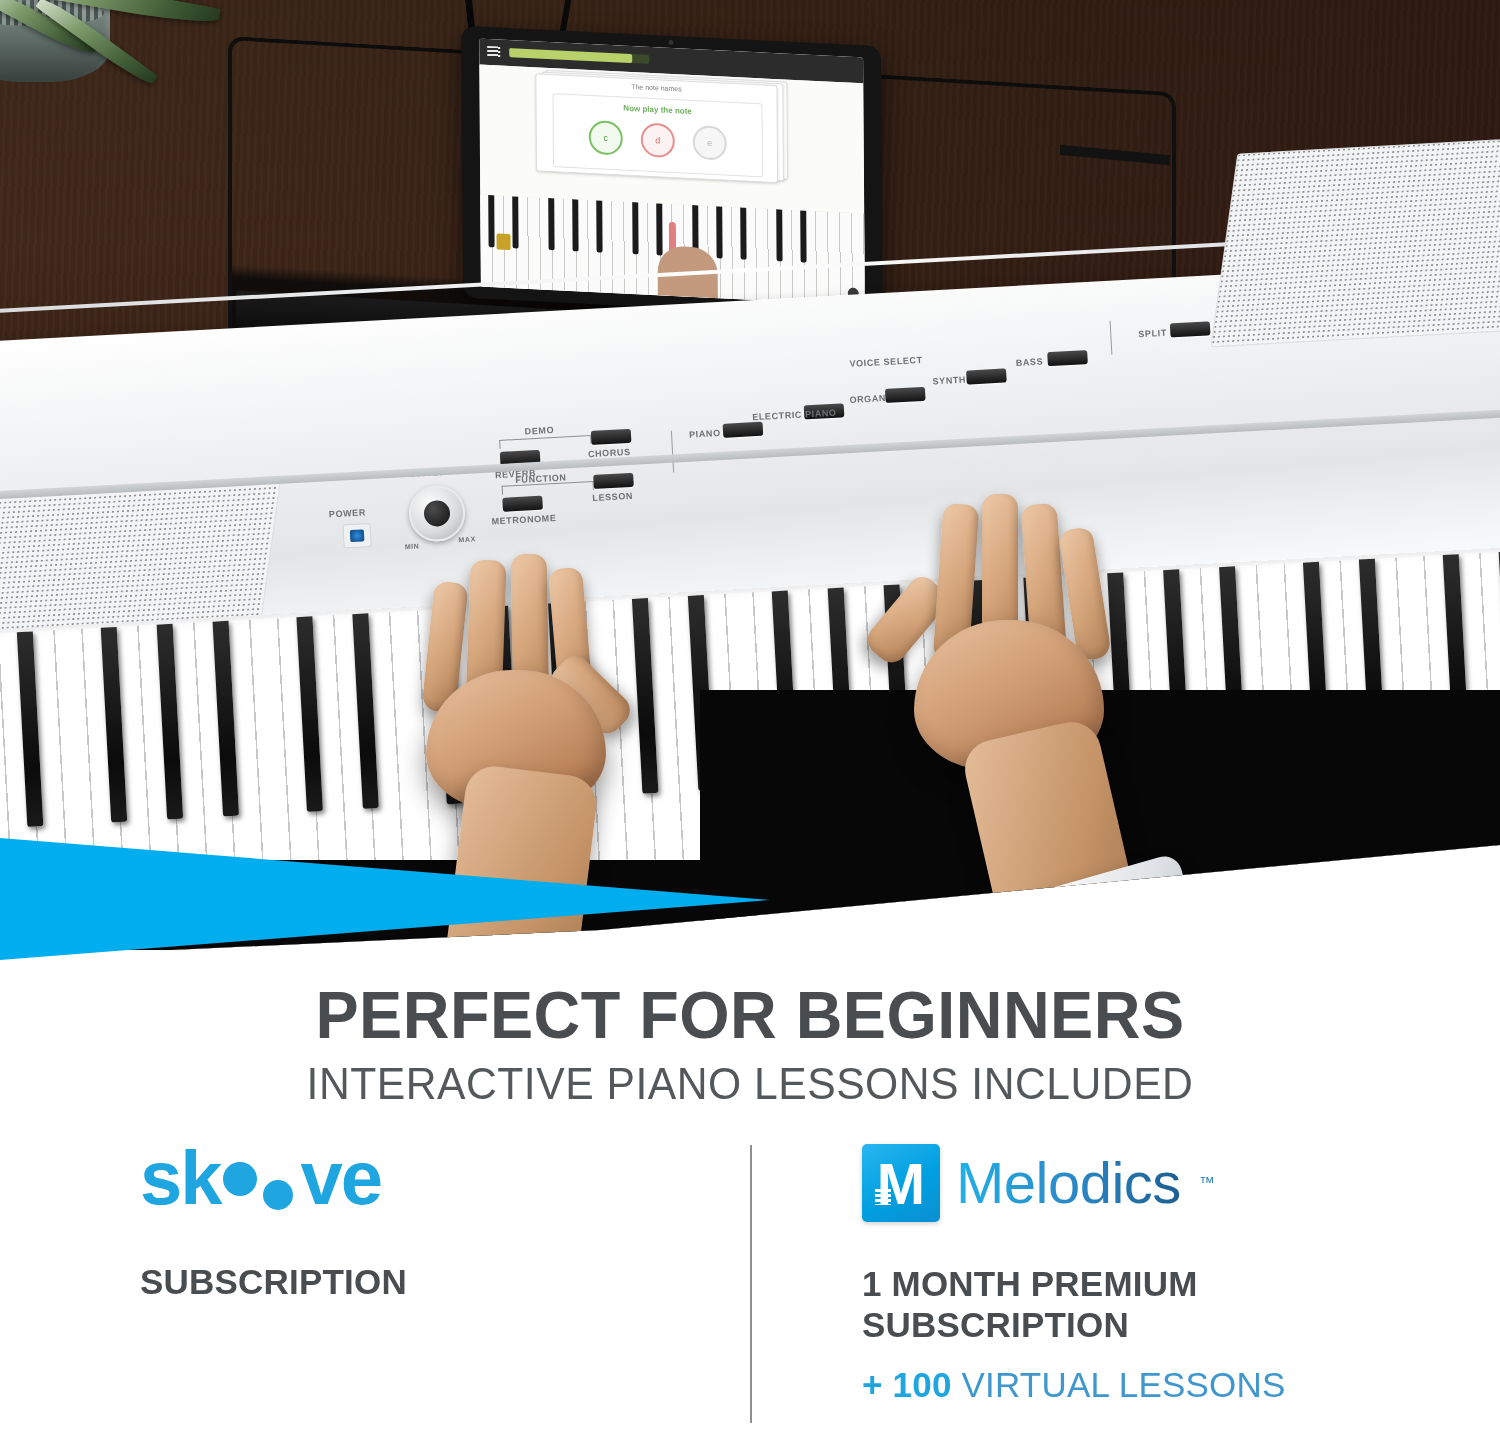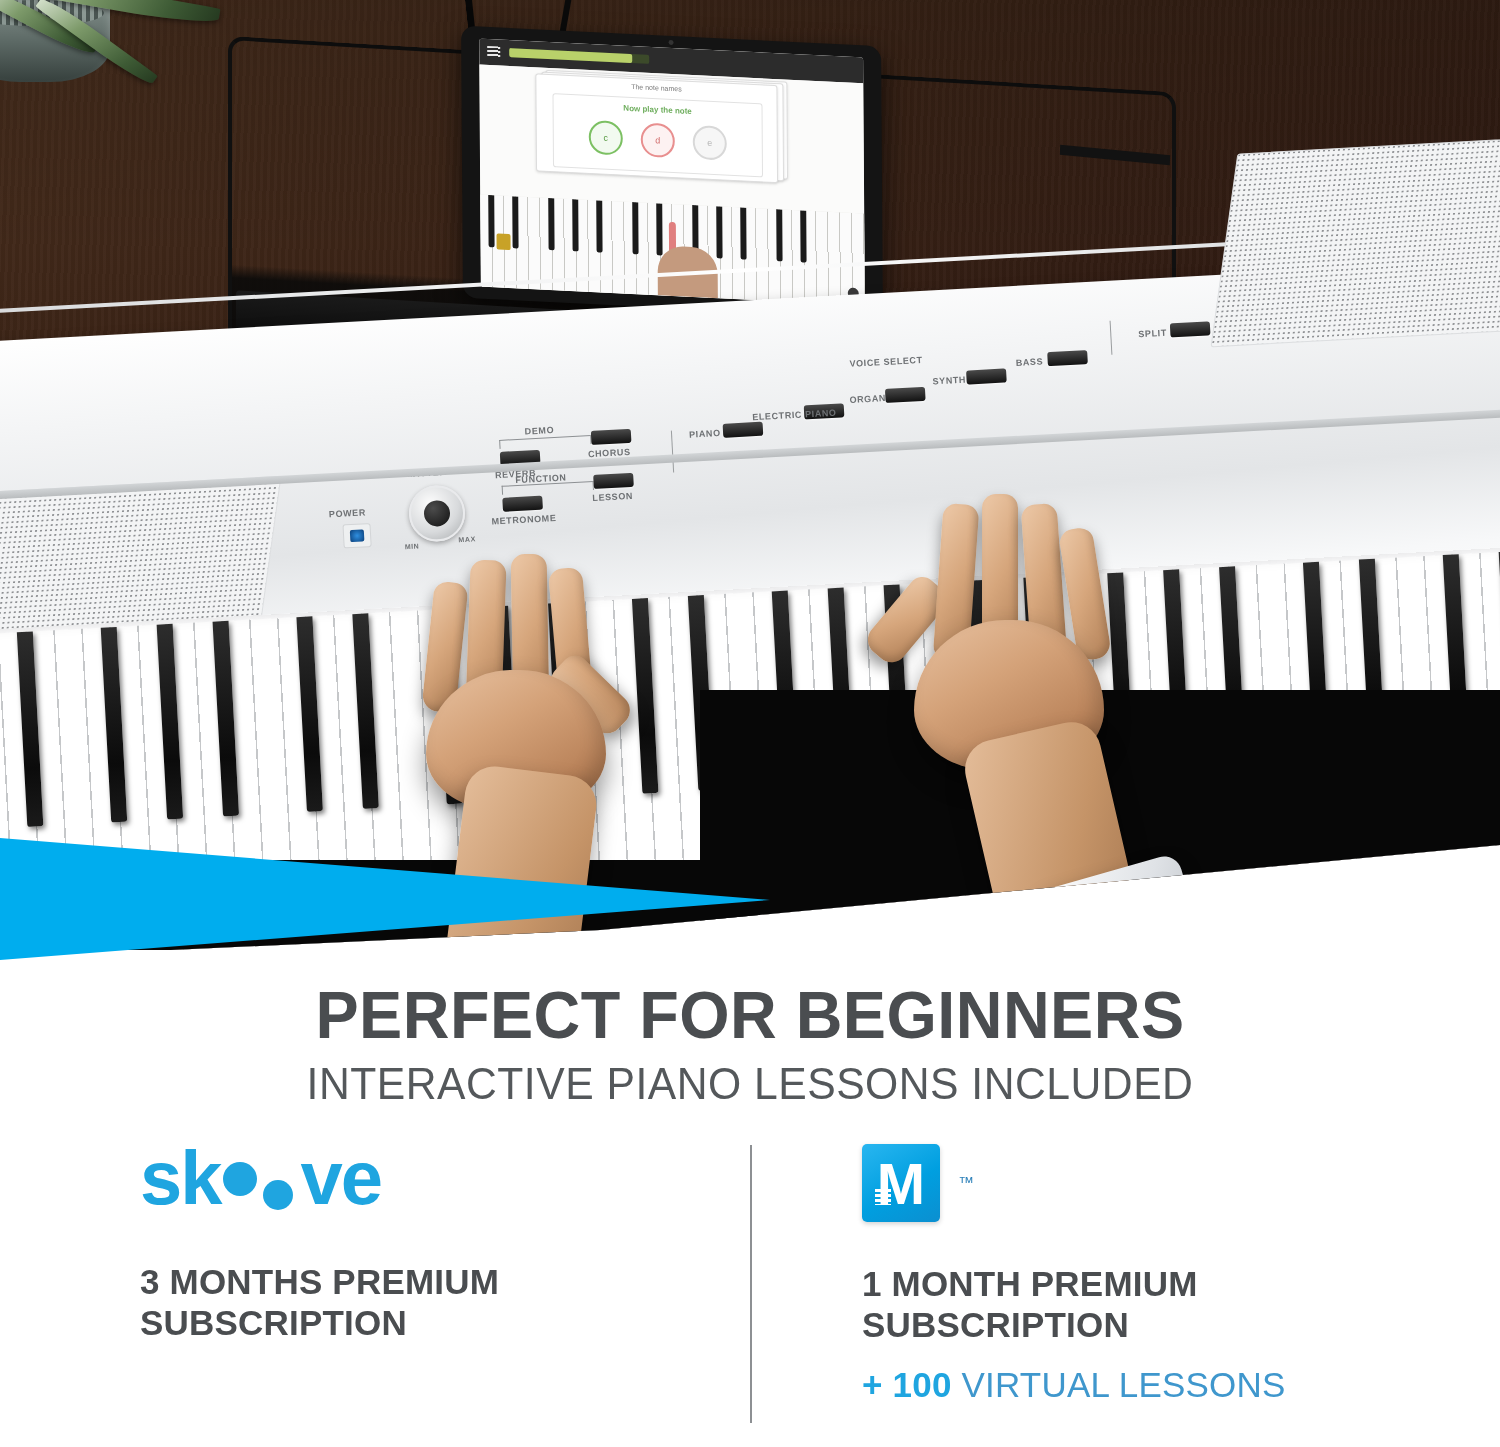--- a/index.html
+++ b/index.html
@@ -383,32 +383,32 @@
           <div class="skoove">
             <span class="sk-txt">sk</span>
             <span class="sk-dots">
               <span class="sk-dot a"></span>
               <span class="sk-dot b"></span>
             </span>
             <span class="sk-txt">ve</span>
           </div>
         </div>
         <div class="desc">
-          <div>3 MONTHS PREMIUM</div>
           <div>SUBSCRIPTION</div>
         </div>
       </div>
 
       <div class="col right">
         <div class="brandrow">
           <div class="melodics">
             <span class="mel-mark">
               <span class="mel-m">M</span>
               <span class="mel-bars"></span>
             </span>
+            <span class="mel-word">Melodics</span>
             <span class="mel-tm">™</span>
           </div>
         </div>
         <div class="desc">
           <div>1 MONTH PREMIUM</div>
           <div>SUBSCRIPTION</div>
         </div>
         <div class="bonus">
           <b>+</b>
           <b>100</b>

